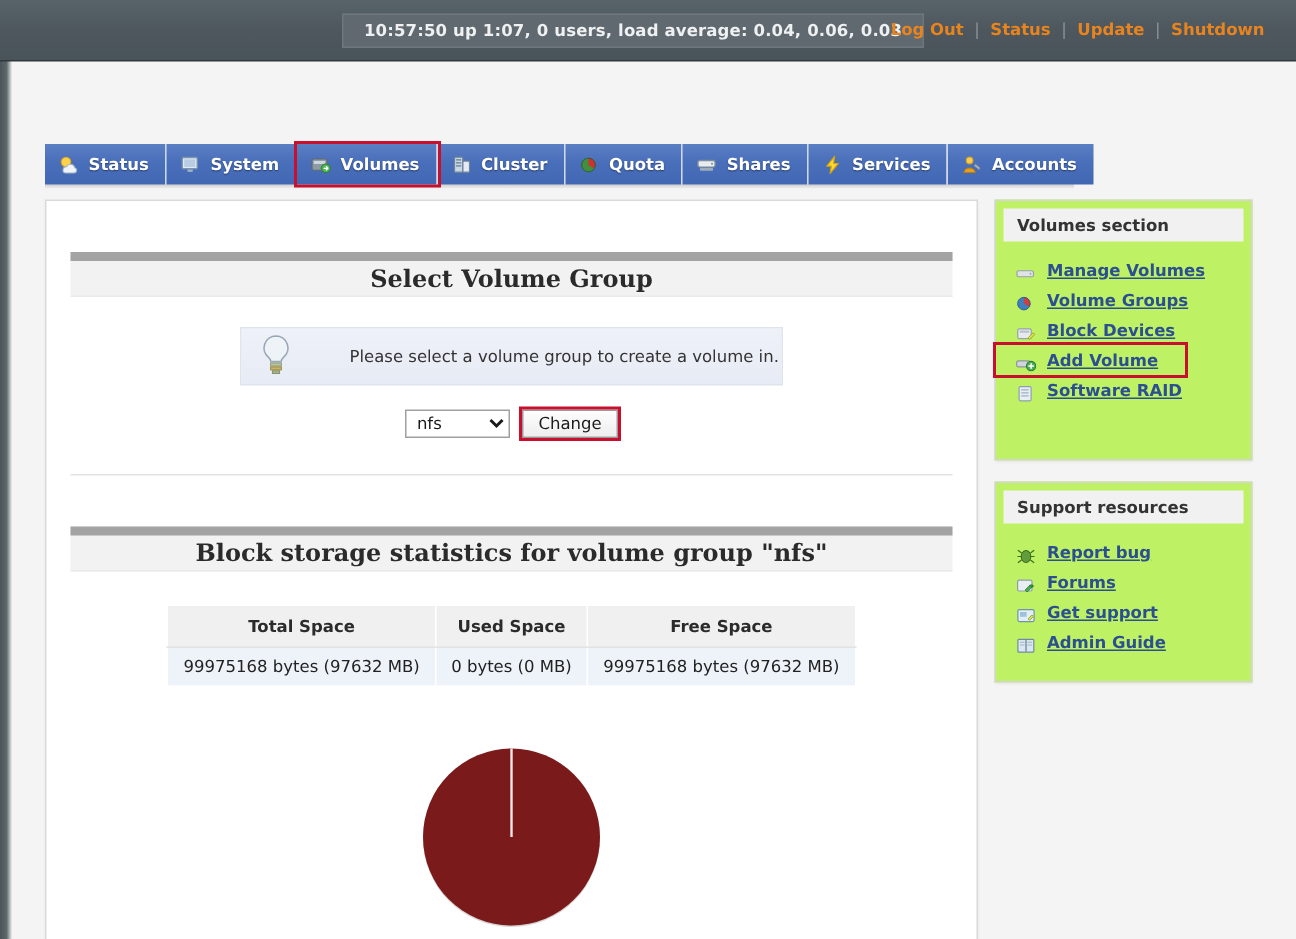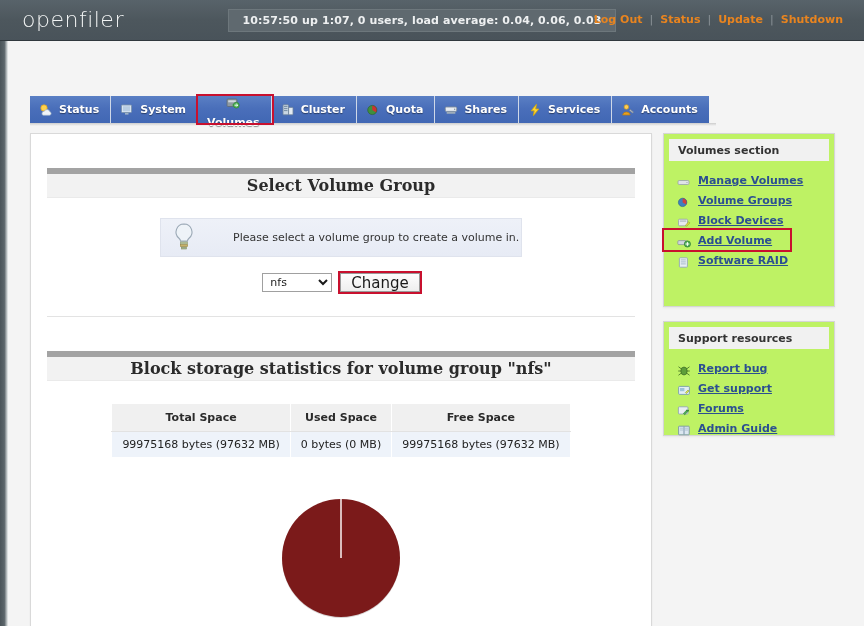--- a/index.html
+++ b/index.html
@@ -90,21 +90,20 @@
   .tab .ticon {
     width: 14px; height: 14px;
     display: inline-block;
     position: relative;
     flex: 0 0 14px;
   }
   .tab-highlight {
     outline: 2px solid #c8102e;
     outline-offset: 0px;
     z-index: 5;
-    flex-direction: column;
   }
   .tabbar-shadow {
     position: absolute; left: 30px; top: 123px;
     width: 686px; height: 3px;
     background: linear-gradient(to bottom, rgba(0,0,0,0.16), rgba(0,0,0,0));
   }
 
   
   .content-panel {
     position: absolute; left: 30px; top: 133px;
@@ -162,21 +161,21 @@
     color: #1a1a1a;
     padding-left: 3px;
   }
   .change-btn-wrap {
     outline: 2px solid #c8102e;
     display: inline-flex;
   }
   .change-btn {
     height: 19px;
     padding: 0 10px;
-    font-size: 15px;
+    font-size: 11px;
     font-family: "DejaVu Sans", "Liberation Sans", sans-serif;
     background: linear-gradient(to bottom, #fdfdfd, #eeeeee);
     border: 1px solid #9a9a9a;
     color: #1a1a1a;
     cursor: pointer;
   }
 
   .divider {
     margin: 24px 16px 0 16px;
     height: 1px;
@@ -217,21 +216,21 @@
 
   
   .side-panel {
     position: absolute;
     width: 172px;
     background: #bef264;
     border: 1px solid #d5d5d5;
     box-shadow: 0 1px 2px rgba(0,0,0,0.06);
   }
   #panel-volumes { left: 663px; top: 133px; height: 174px; }
-  #panel-support { left: 663px; top: 321px; height: 115px; }
+  #panel-support { left: 663px; top: 321px; height: 134px; }
 
   .panel-head {
     height: 22px;
     margin: 5px 5px 0 5px;
     background: #f1f1f1;
     display: flex; align-items: center;
     padding-left: 9px;
     font-size: 11px;
     font-weight: bold;
     color: #333333;
@@ -261,21 +260,20 @@
   }
 </style>
 </head>
 <body>
 
 <div id="app">
 
   <div class="left-gutter"></div>
 
   <div class="header">
-    <div class="logo">openfiler</div>
     <div class="uptime-box">10:57:50 up 1:07, 0 users, load average: 0.04, 0.06, 0.03</div>
     <div class="header-links">
       <a href="#">Log Out</a>
       <span class="sep">|</span>
       <a href="#">Status</a>
       <span class="sep">|</span>
       <a href="#">Update</a>
       <span class="sep">|</span>
       <a href="#">Shutdown</a>
     </div>
@@ -504,42 +502,42 @@
             <ellipse cx="7" cy="7" rx="3.2" ry="4" fill="#5f9e3a" stroke="#3d6b22" stroke-width="0.7"></ellipse>
             <path d="M3.8 4.5 L1.8 3 M3.8 7 L1.6 7 M3.8 9.5 L1.8 11 M10.2 4.5 L12.2 3 M10.2 7 L12.4 7 M10.2 9.5 L12.2 11" stroke="#3d6b22" stroke-width="0.8" stroke-linecap="round"></path>
           </svg>
         </span>
         <a href="#">Report bug</a>
       </li>
 
       <li>
         <span class="sideicon">
           <svg width="14" height="13" viewBox="0 0 14 13">
+            <rect x="1.4" y="2.8" width="9.6" height="7.2" rx="1" fill="#e8eef2" stroke="#8ba0ae" stroke-width="0.8"></rect>
+            <path d="M6.4 9.4 l3.6-3.6 1.3 1.3 -3.6 3.6z" fill="#4fae55" stroke="#2e7d34" stroke-width="0.6"></path>
+            <path d="M9 6.6 h2.8 l-1.1-1.1 M11.8 6.6 l-1.1 1.1" fill="none" stroke="#2e7d34" stroke-width="0.7"></path>
+          </svg>
+        </span>
+        <a href="#">Forums</a>
+      </li>
+
+      <li>
+        <span class="sideicon">
+          <svg width="14" height="13" viewBox="0 0 14 13">
             <rect x="1.6" y="2.4" width="10.8" height="8" rx="1" fill="#e2eef6" stroke="#6f93ad" stroke-width="0.8"></rect>
             <rect x="3" y="4" width="4.4" height="3.2" fill="#9dc2da"></rect>
             <path d="M8.4 8.6 l2.6-2.6 1 1 -2.6 2.6z" fill="#d9e25a" stroke="#9ba526" stroke-width="0.6"></path>
           </svg>
         </span>
         <a href="#">Get support</a>
       </li>
 
       <li>
         <span class="sideicon">
           <svg width="14" height="13" viewBox="0 0 14 13">
-            <rect x="1.4" y="2.8" width="9.6" height="7.2" rx="1" fill="#e8eef2" stroke="#8ba0ae" stroke-width="0.8"></rect>
-            <path d="M6.4 9.4 l3.6-3.6 1.3 1.3 -3.6 3.6z" fill="#4fae55" stroke="#2e7d34" stroke-width="0.6"></path>
-            <path d="M9 6.6 h2.8 l-1.1-1.1 M11.8 6.6 l-1.1 1.1" fill="none" stroke="#2e7d34" stroke-width="0.7"></path>
-          </svg>
-        </span>
-        <a href="#">Forums</a>
-      </li>
-
-      <li>
-        <span class="sideicon">
-          <svg width="14" height="13" viewBox="0 0 14 13">
             <rect x="1.6" y="2.2" width="10.6" height="8.6" rx="0.6" fill="#dbe7f0" stroke="#6f8ba1" stroke-width="0.8"></rect>
             <line x1="7" y1="2.6" x2="7" y2="10.4" stroke="#6f8ba1" stroke-width="0.9"></line>
             <path d="M3 4.2 h3 M3 6 h3 M8 4.2 h3 M8 6 h3" stroke="#9db4c6" stroke-width="0.7"></path>
           </svg>
         </span>
         <a href="#">Admin Guide</a>
       </li>
     </ul>
   </div>
 

